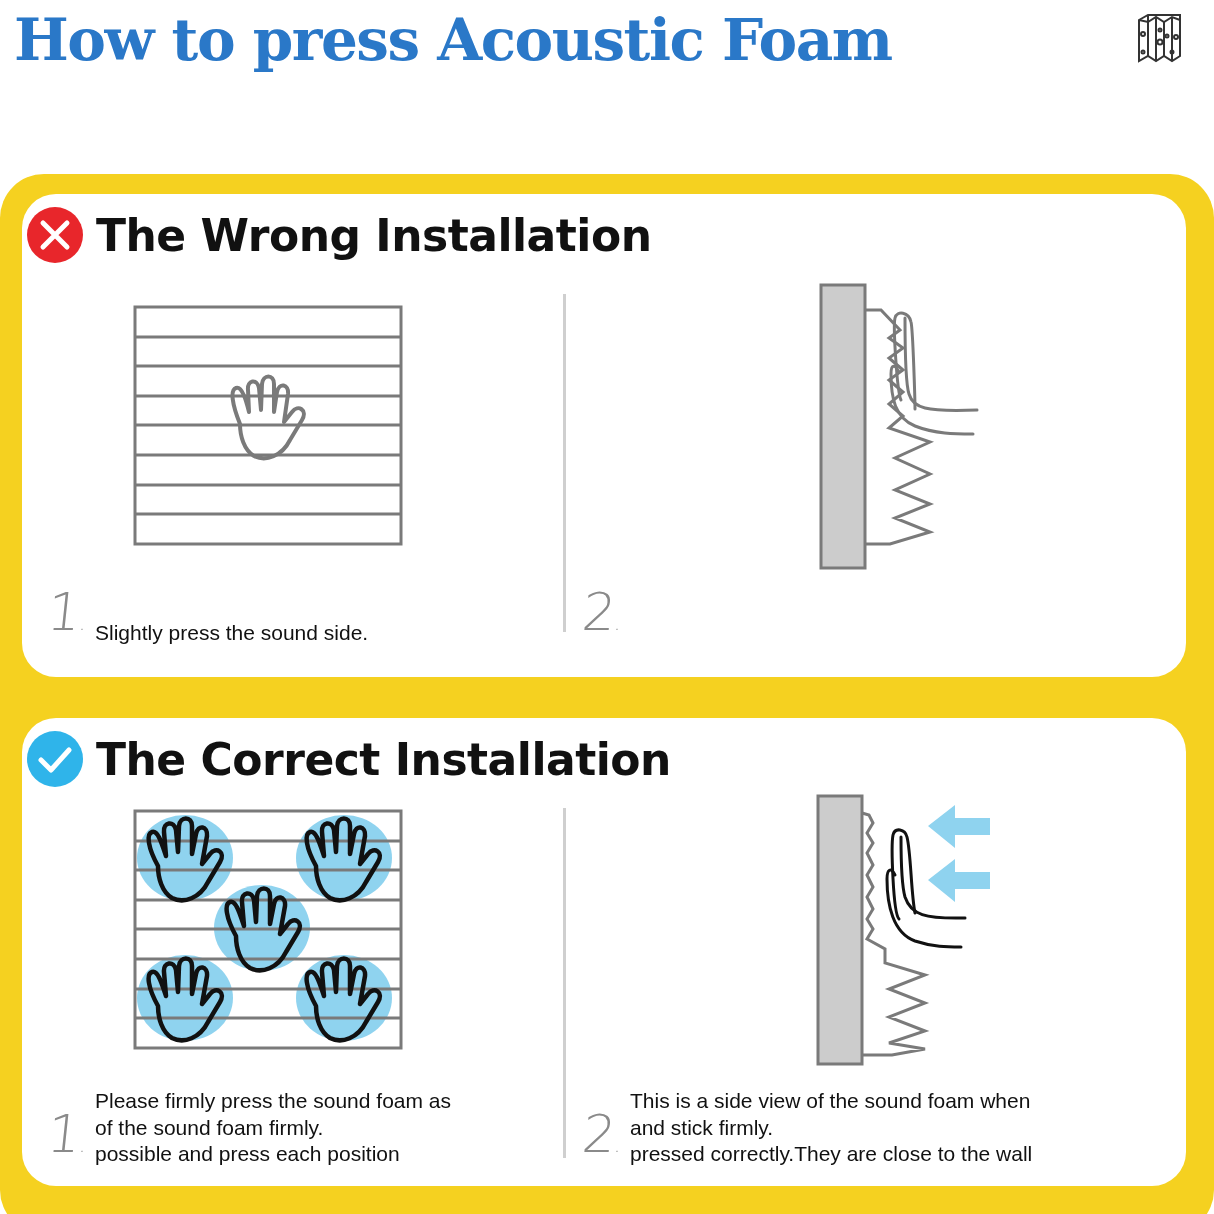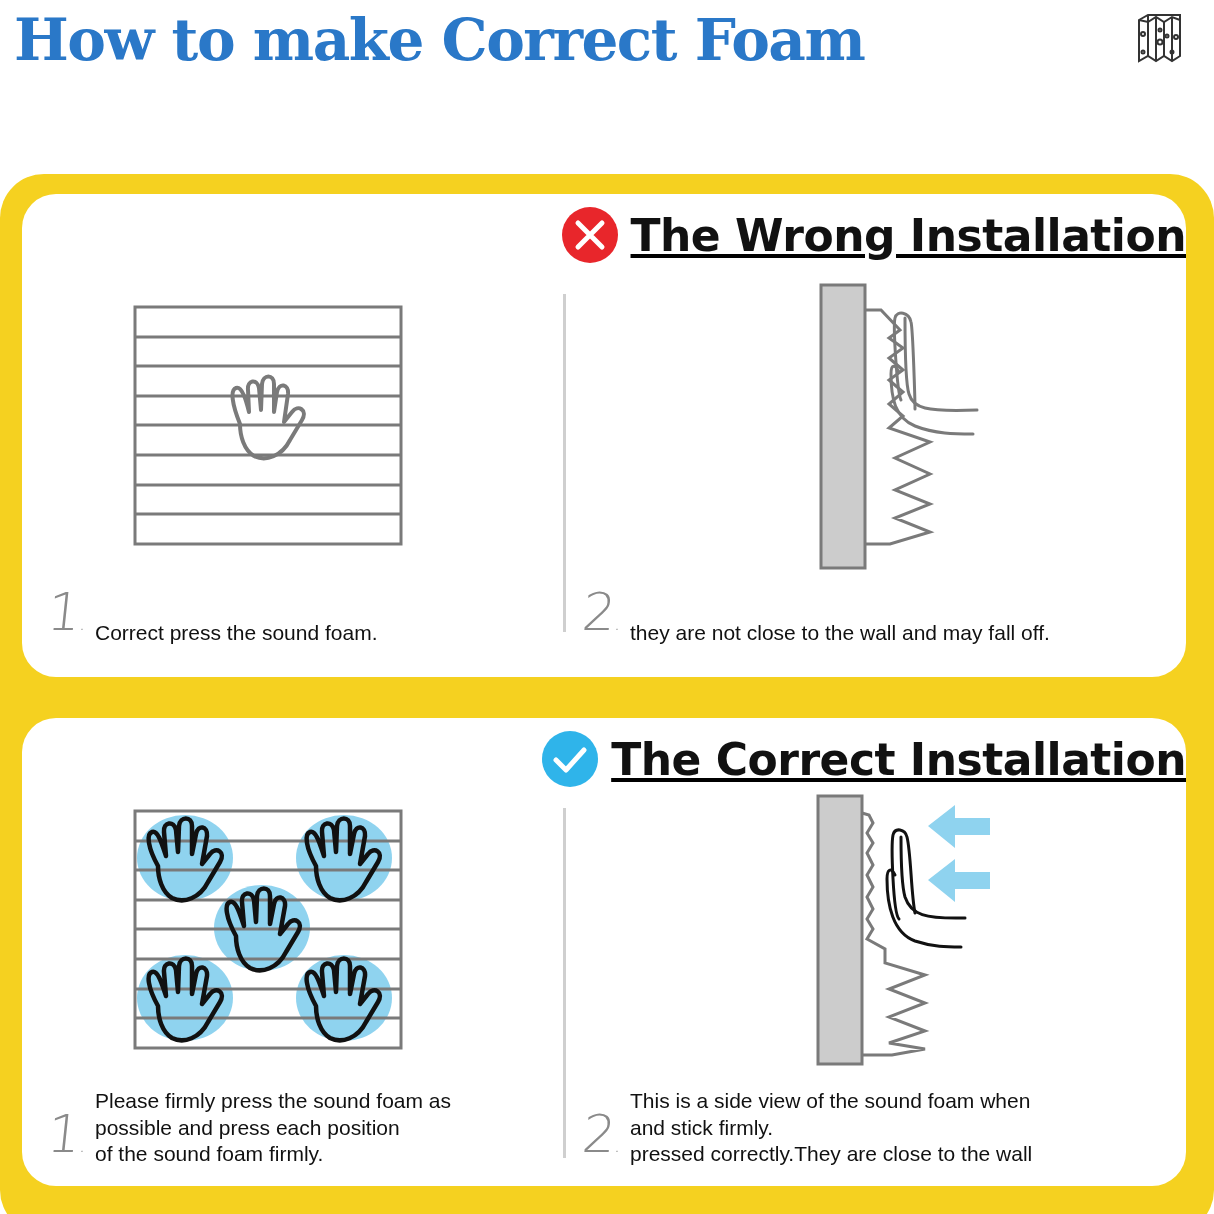--- a/index.html
+++ b/index.html
@@ -3,34 +3,34 @@
 <meta charset="utf-8">
 <style>
   html, body { margin:0; padding:0; }
   body { width:1214px; height:1214px; background:#ffffff; position:relative; overflow:hidden; font-family:"Liberation Sans", sans-serif; }
   .title { position:absolute; left:14px; top:2px; margin:0; font-family:"DejaVu Serif", serif; font-weight:bold; color:#2a78c8; font-size:58px; line-height:76px; letter-spacing:-1.5px; }
   .logo { position:absolute; left:1136px; top:12px; width:48px; height:52px; }
   .frame { position:absolute; left:0; top:174px; width:1214px; height:1060px; background:#f5d120; border-radius:44px; }
   .card { position:absolute; left:22px; width:1164px; background:#ffffff; border-radius:34px; }
   .card-wrong { top:194px; height:483px; }
   .card-correct { top:718px; height:468px; }
-  .card-head { position:absolute; left:14px; right:0; display:flex; justify-content:flex-end; align-items:center; gap:12px;text-decoration:underline; }
+  .card-head { position:absolute; left:4px; right:0; display:flex; justify-content:flex-start; align-items:center; gap:12px; }
   .card-head .htext { font-family:"DejaVu Sans", sans-serif; font-weight:bold; font-size:44px; color:#111; letter-spacing:-0.5px; }
   .divider { position:absolute; left:541px; width:3px; background:#cfcfcf; }
   .step { position:absolute; display:flex; align-items:flex-end; }
   .step .num { font-family:"DejaVu Sans", sans-serif; font-weight:200; font-size:52px; color:#8a8a8a; line-height:46px; width:36px; margin-right:12px; transform:skewX(-6deg); }
   .step .num span.dot { font-size:20px; }
   .step .txt { font-size:21px; line-height:26.5px; color:#111; }
   .fig { position:absolute; }
 </style>
 </head>
 <body>
 
 <h1 class="title">
-  <div>How to make Correct Foam</div>
+  <div>How to press Acoustic Foam</div>
 </h1>
 
 <svg class="logo" viewBox="0 0 48 52">
   <g fill="none" stroke="#333" stroke-width="2">
     <polygon points="3,8 12,3 44,3 44,44 36,49 28,44 20,49 12,44 3,49"></polygon>
     <line x1="12" y1="3" x2="12" y2="44"></line>
     <polyline points="3,8 12,10 20,5 28,10 36,5 44,8"></polyline>
     <line x1="20" y1="5" x2="20" y2="49"></line>
     <line x1="28" y1="10" x2="28" y2="44"></line>
     <line x1="36" y1="5" x2="36" y2="49"></line>
@@ -79,28 +79,27 @@
     <g fill="none" stroke="#7a7a7a" stroke-width="3" stroke-linecap="round">
       <path d="M100 127 C100 120,98 48,96 40 C94 30,82 28,80 36 C78 44,82 110,86 118"></path>
       <path d="M90 36 C90 44,90 100,94 112 C98 126,110 130,162 128"></path>
       <path d="M84 90 C80 82,76 82,76 92 C76 116,80 136,100 144 C120 152,140 152,158 152"></path>
     </g>
   </svg>
 
   <div class="step" style="left:25px; top:395px;">
     <span class="num">1<span class="dot">.</span></span>
     <div class="txt">
-      <div>Correct press the sound foam.</div>
+      <div>Slightly press the sound side.</div>
     </div>
   </div>
 
   <div class="step" style="left:560px; top:395px;">
     <span class="num">2<span class="dot">.</span></span>
     <div class="txt">
-      <div>they are not close to the wall and may fall off.</div>
     </div>
   </div>
 </section>
 
 <section class="card card-correct">
   <div class="card-head" style="top:12px;">
     <svg width="58" height="58" viewBox="0 0 58 58">
       <circle cx="29" cy="29" r="28" fill="#2fb4ea"></circle>
       <path d="M15 30 L25 40 L43 20" fill="none" stroke="#fff" stroke-width="5" stroke-linecap="round" stroke-linejoin="round"></path>
     </svg>
@@ -150,22 +149,22 @@
       <path d="M100 120 C96 100,96 60,92 44 C90 36,80 34,78 42 C76 52,78 120,84 126"></path>
       <path d="M86 44 C86 52,86 90,90 104 C96 122,110 126,150 125"></path>
       <path d="M80 82 C76 74,72 76,72 86 C72 112,78 140,100 148 C118 154,132 154,146 154"></path>
     </g>
   </svg>
 
   <div class="step" style="left:25px; top:370px;">
     <span class="num">1<span class="dot">.</span></span>
     <div class="txt">
       <div>Please firmly press the sound foam as</div>
+      <div>of the sound foam firmly.</div>
       <div>possible and press each position</div>
-      <div>of the sound foam firmly.</div>
     </div>
   </div>
 
   <div class="step" style="left:560px; top:370px;">
     <span class="num">2<span class="dot">.</span></span>
     <div class="txt">
       <div>This is a side view of the sound foam when</div>
       <div>and stick firmly.</div>
       <div>pressed correctly.They are close to the wall</div>
     </div>

